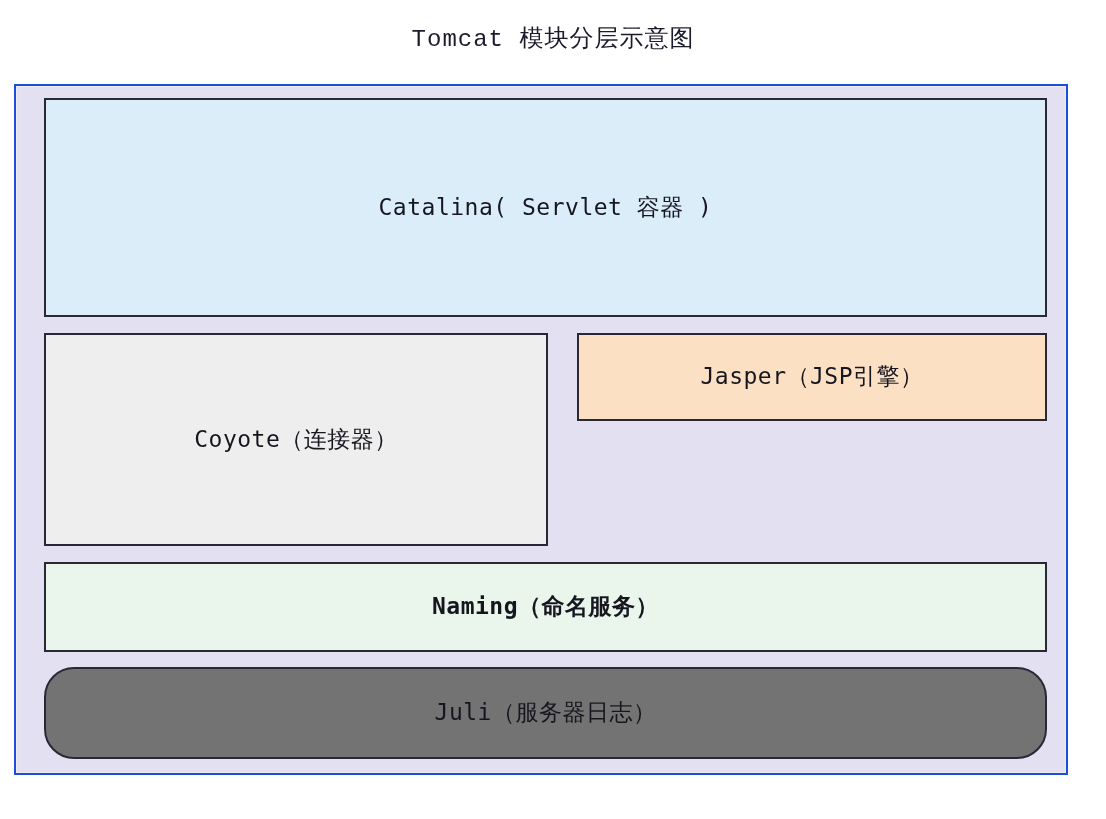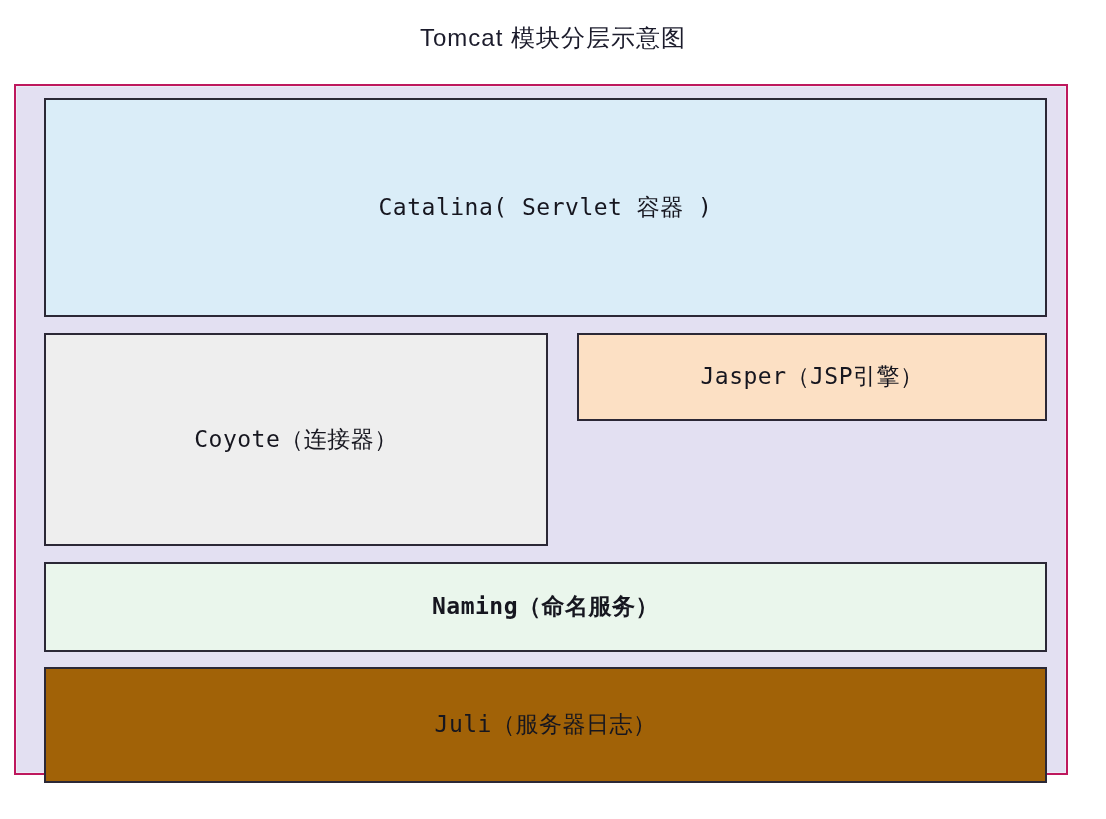--- a/index.html
+++ b/index.html
@@ -21,36 +21,36 @@
     height: 819px;
   }
 
   
   .diagram-title {
     position: absolute;
     left: 0;
     top: 22px;
     width: 1106px;
     text-align: center;
-    font-family: Liberation Sans, sans-serif;
+    font-family: Liberation Mono, monospace;
     font-size: 24px;
     letter-spacing: 1px;
     color: #1b1b2b;
     white-space: pre;
   }
 
   
   .outer-container {
     position: absolute;
     left: 14px;
     top: 84px;
     width: 1054px;
     height: 691px;
     background: #e3e0f2;
-    border: 2px solid #be185d;
+    border: 2px solid #1d4ed8;
     box-sizing: border-box;
     box-shadow: 0 0 0 1px rgba(255,255,255,0.35) inset;
   }
 
   
   .module-box {
     position: absolute;
     border: 2px solid #2b2836;
     box-sizing: border-box;
     display: flex;
@@ -86,22 +86,23 @@
     background: #fde7ef;
   }
   .box-naming {
     left: 28px;  top: 476px;
     width: 1003px; height: 90px;
     background: #eaf6ec;
     font-weight: bold;
   }
   .box-juli {
     left: 28px;  top: 581px;
-    width: 1003px; height: 116px;
-    background: #a16207;
+    width: 1003px; height: 92px;
+    background: #737373;
+    border-radius: 30px;
   }
 
   .box-label {
     display: block;
     line-height: 1.2;
   }
 </style>
 </head>
 <body>
 

